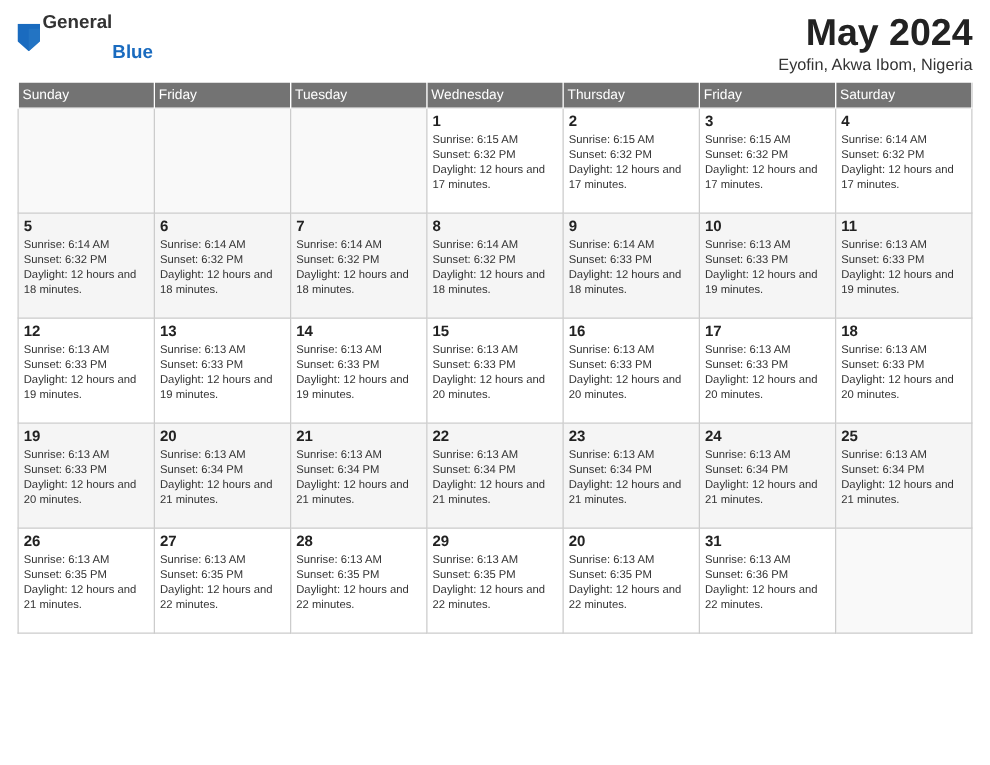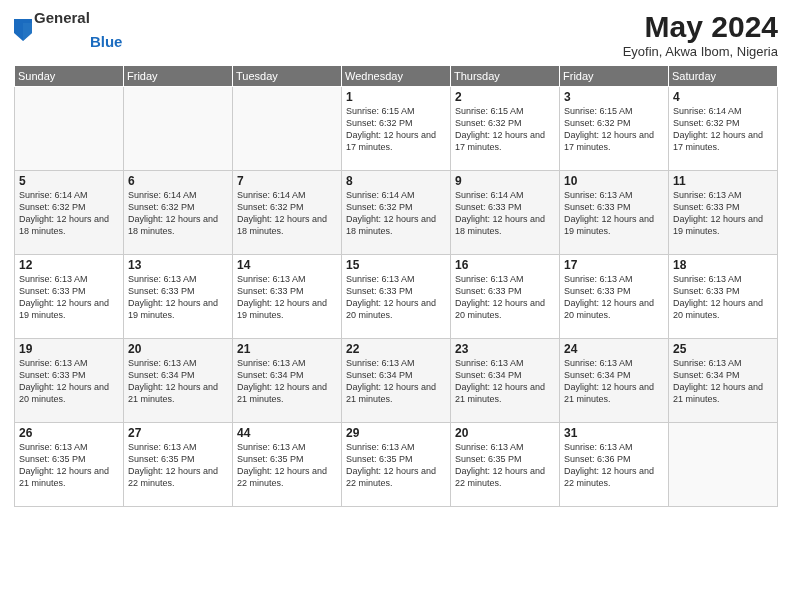--- a/index.html
+++ b/index.html
@@ -302,21 +302,21 @@
 Sunset: 6:35 PM
 Daylight: 12 hours and 21 minutes.</div>
           </td>
           <td>
             <div class="day-num">27</div>
             <div class="cell-text" style="white-space: pre-line;">Sunrise: 6:13 AM
 Sunset: 6:35 PM
 Daylight: 12 hours and 22 minutes.</div>
           </td>
           <td>
-            <div class="day-num">44</div>
+            <div class="day-num">28</div>
             <div class="cell-text" style="white-space: pre-line;">Sunrise: 6:13 AM
 Sunset: 6:35 PM
 Daylight: 12 hours and 22 minutes.</div>
           </td>
           <td>
             <div class="day-num">29</div>
             <div class="cell-text" style="white-space: pre-line;">Sunrise: 6:13 AM
 Sunset: 6:35 PM
 Daylight: 12 hours and 22 minutes.</div>
           </td>

